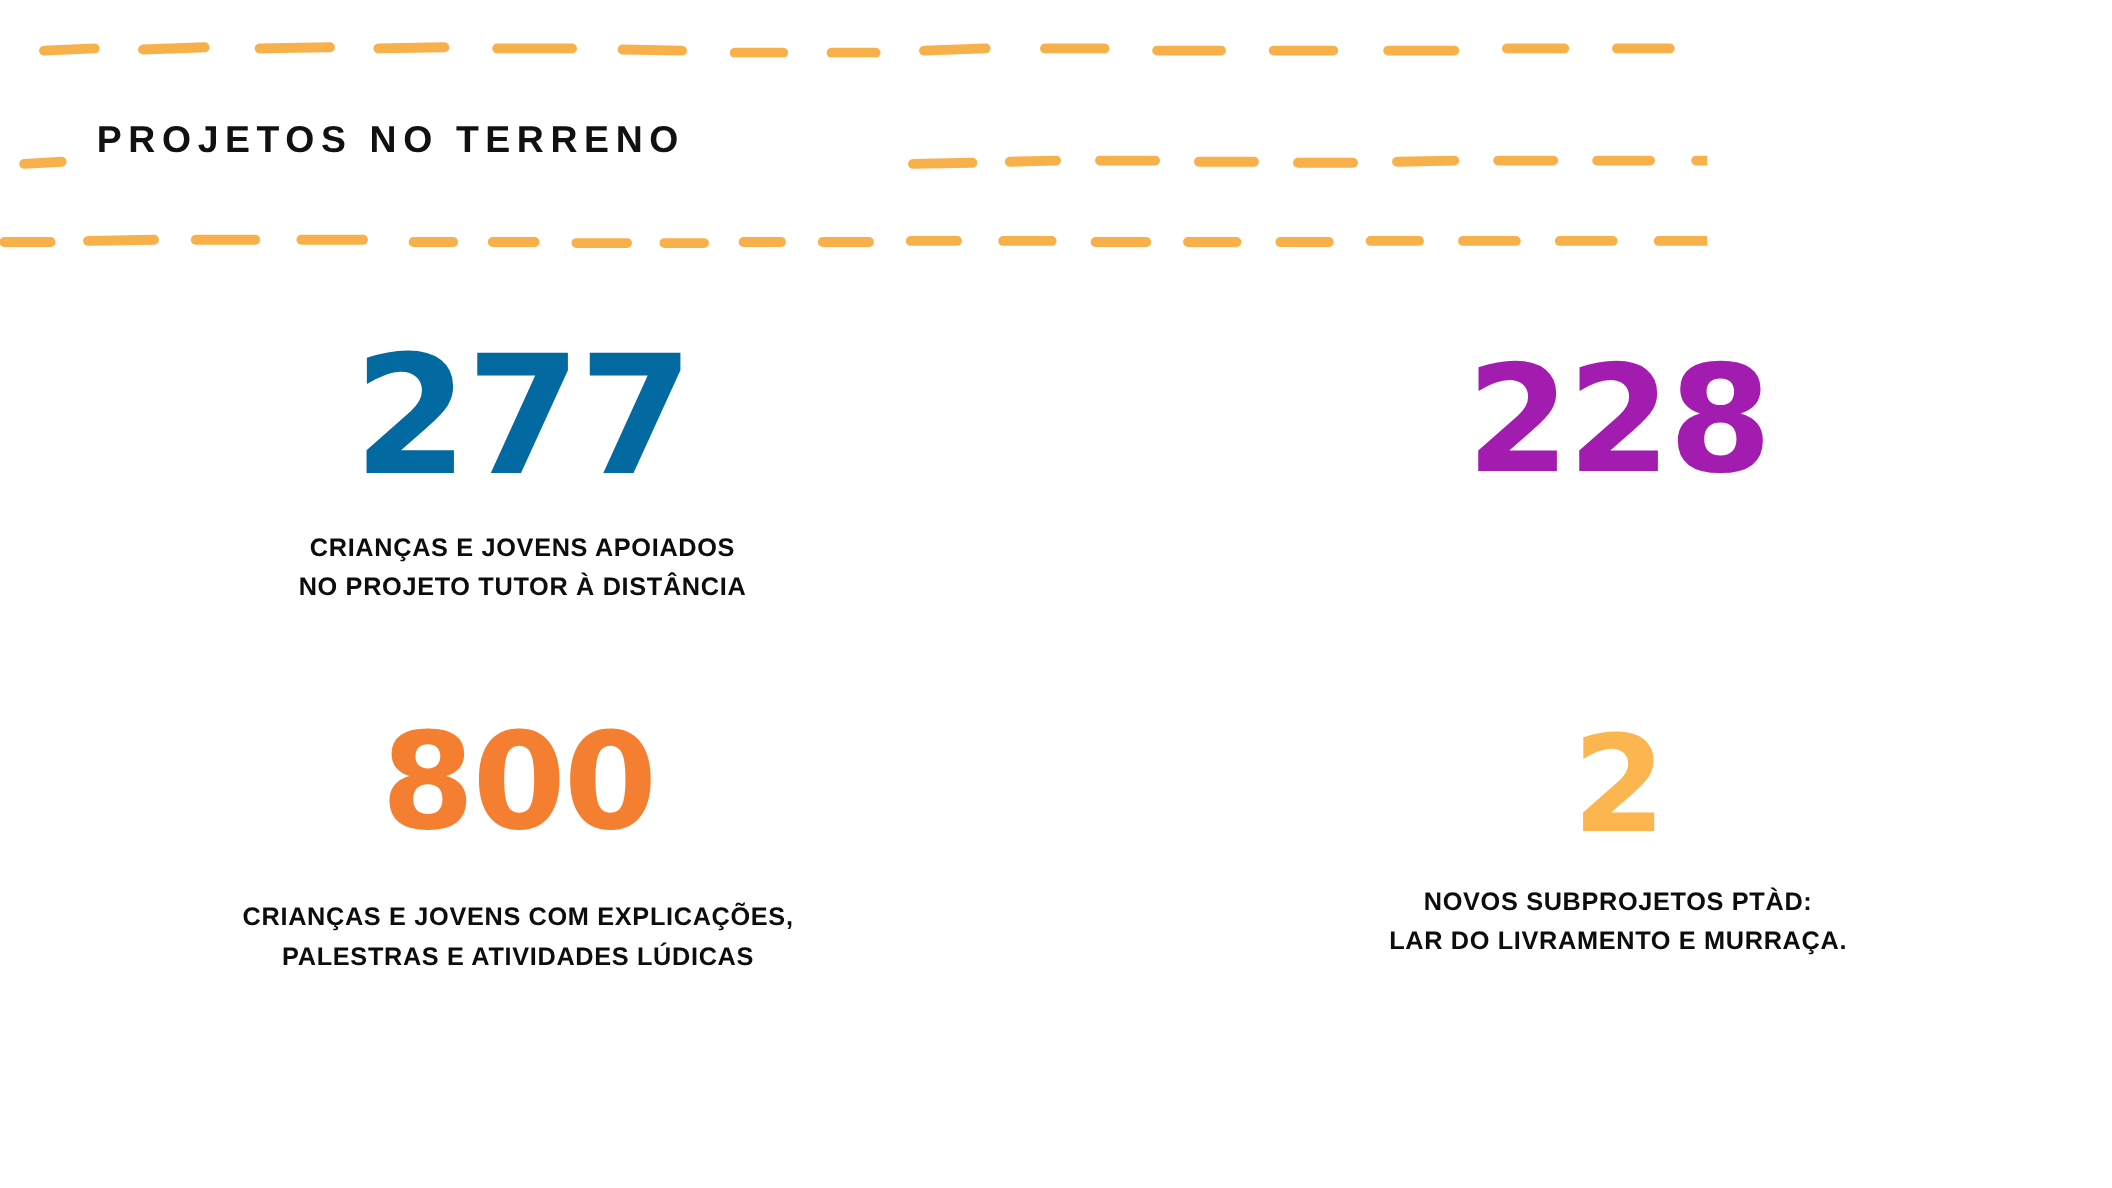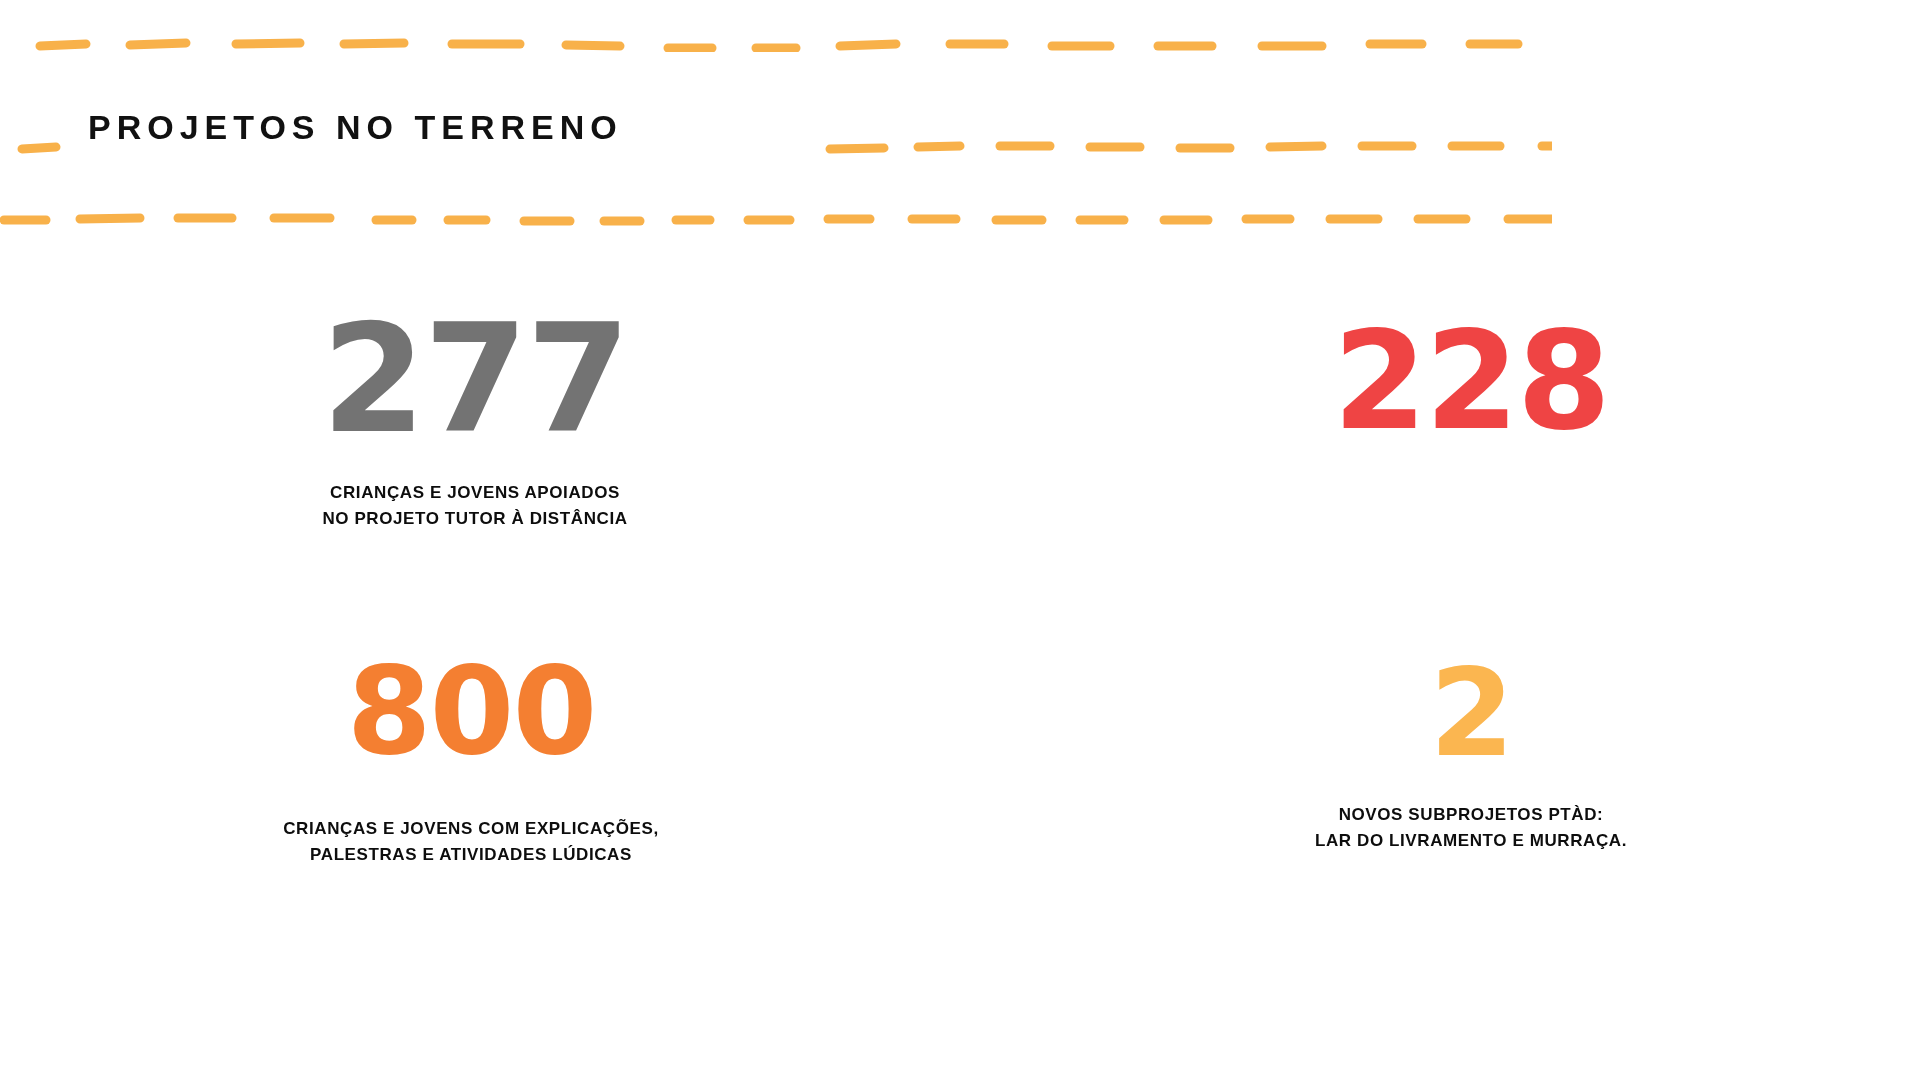--- a/index.html
+++ b/index.html
@@ -64,21 +64,21 @@
   .stat-number {
     font-family: "DejaVu Sans", sans-serif;
     font-weight: bold;
     font-size: 150px;
     line-height: 1.0;
     letter-spacing: -2px;
     margin: 0;
   }
   .stat-label {
     margin-top: 26px;
-    font-size: 17px;
+    font-size: 23px;
     font-weight: bold;
     letter-spacing: 0.6px;
     color: #0d0d0d;
     text-align: center;
     line-height: 1.55;
     white-space: pre-line;
   }
 
   
   .cell-1 { padding-top: 4px; transform: translateX(-5px); }
@@ -173,27 +173,27 @@
       </g>
     </svg>
   </div>
 
   <div class="page-title">PROJETOS NO TERRENO</div>
 </div>
 
 <div class="stats-grid">
 
   <div class="stat-cell cell-1">
-    <div class="stat-number" style="color:#737373;">277</div>
+    <div class="stat-number" style="color:#0369a1;">277</div>
     <div class="stat-label">CRIANÇAS E JOVENS APOIADOS
 NO PROJETO TUTOR À DISTÂNCIA</div>
   </div>
 
   <div class="stat-cell cell-2">
-    <div class="stat-number" style="color:#ef4444;">228</div>
+    <div class="stat-number" style="color:#a21caf;">228</div>
   </div>
 
   <div class="stat-cell cell-3">
     <div class="stat-number" style="color:#f47f31;">800</div>
     <div class="stat-label">CRIANÇAS E JOVENS COM EXPLICAÇÕES,
 PALESTRAS E ATIVIDADES LÚDICAS</div>
   </div>
 
   <div class="stat-cell cell-4">
     <div class="stat-number" style="color:#fbb650;">2</div>

